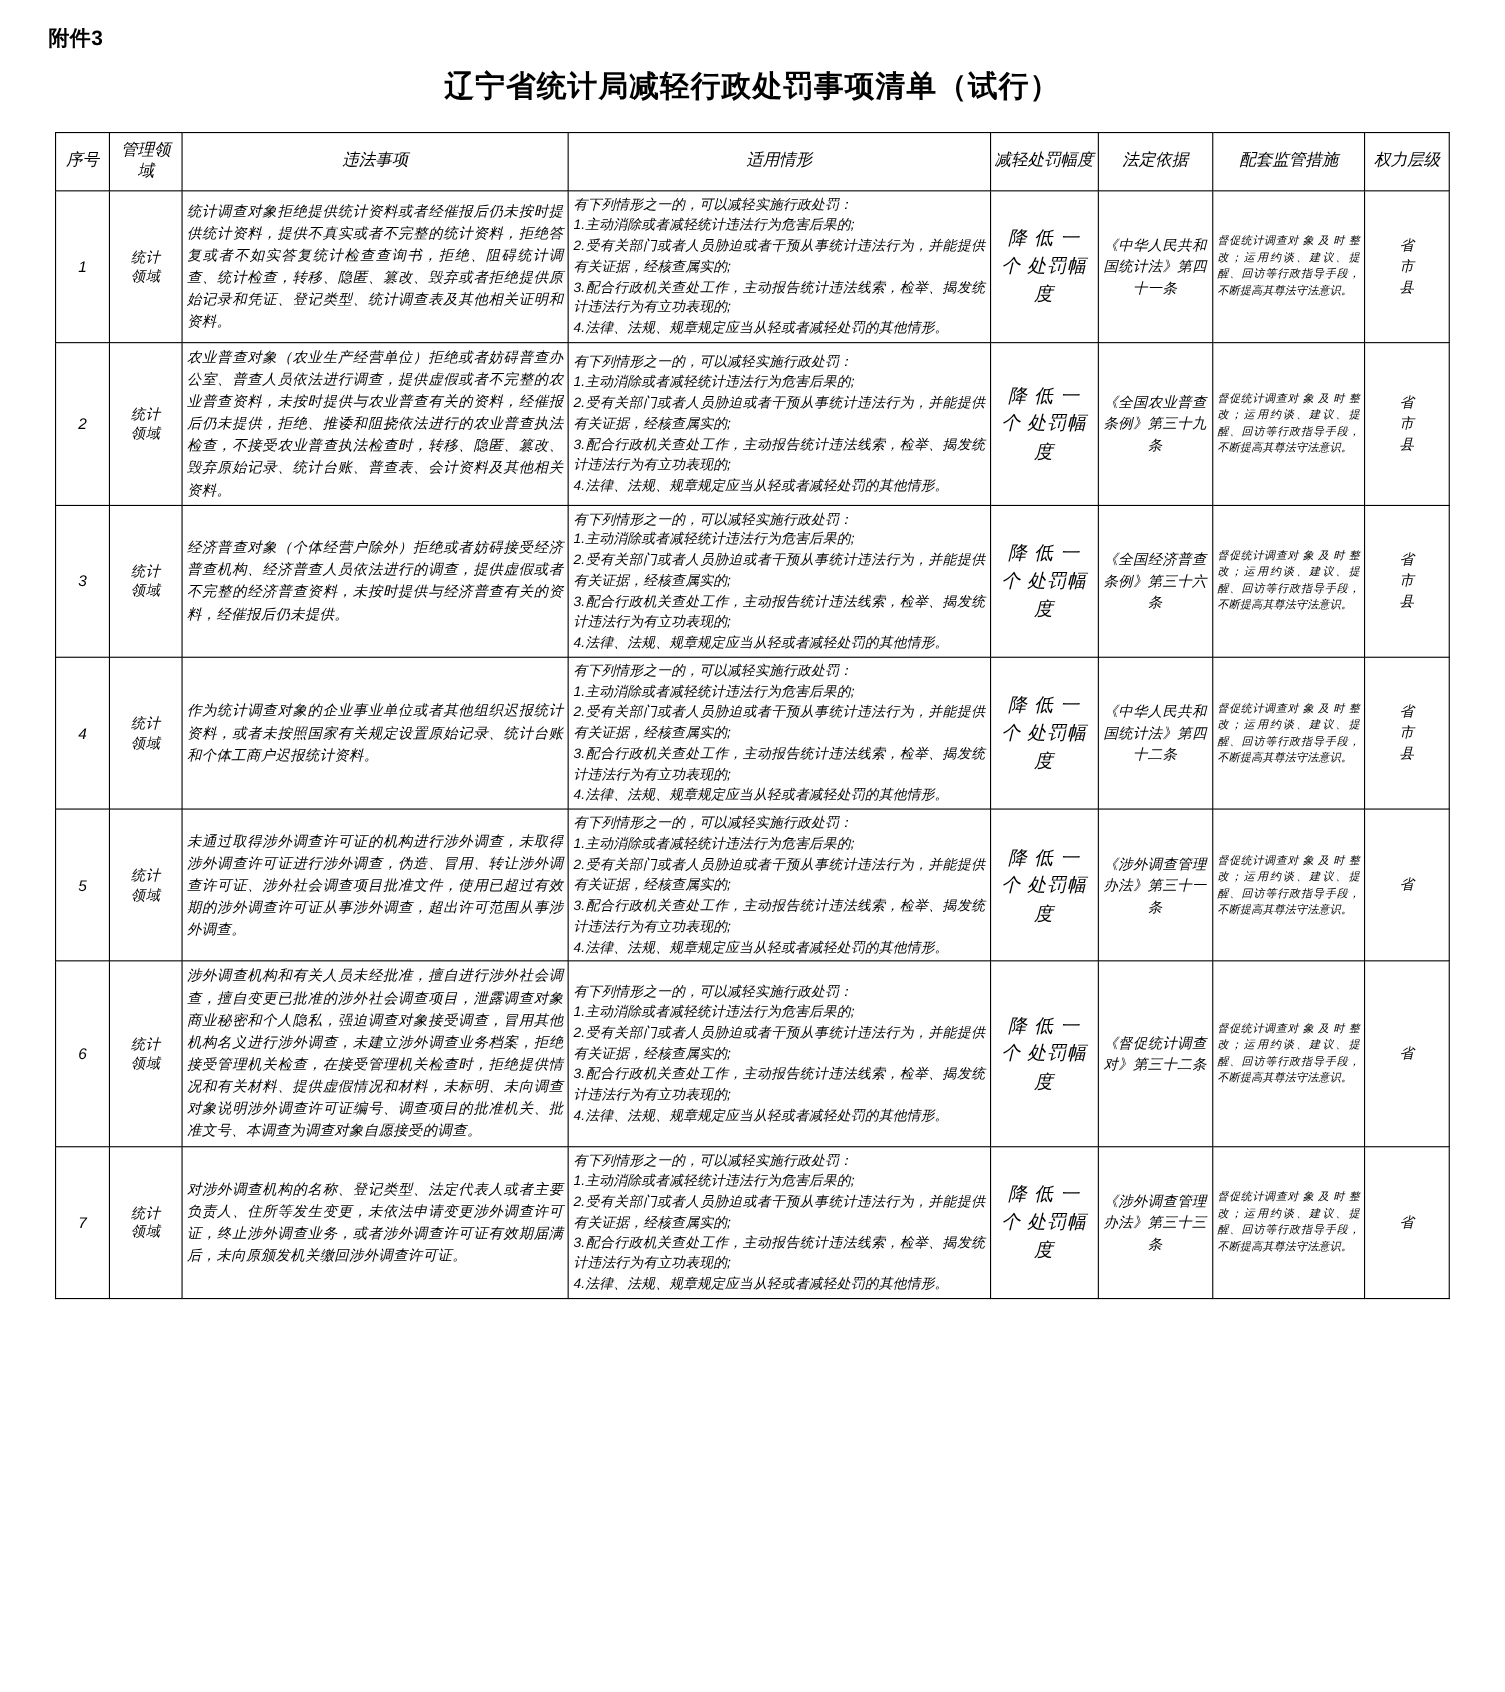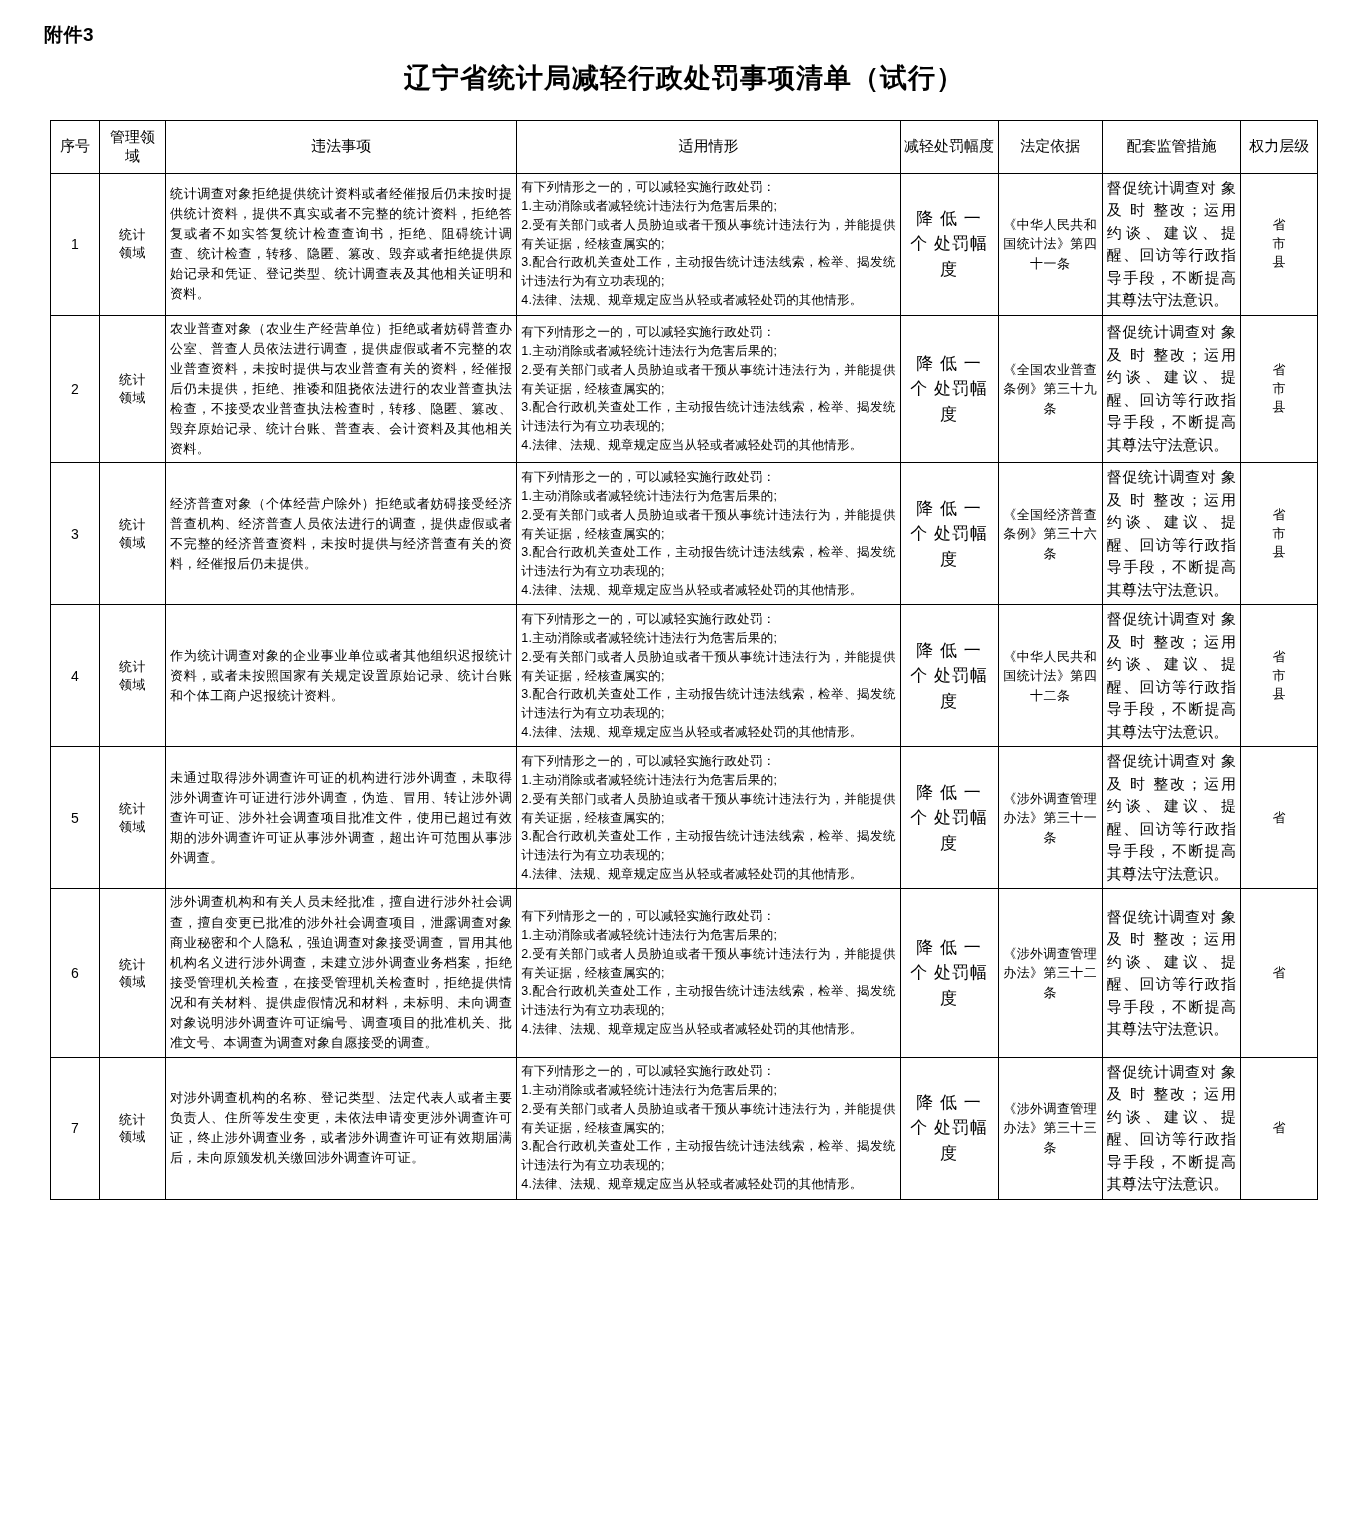--- a/index.html
+++ b/index.html
@@ -31,20 +31,21 @@
     font-size: 27px;
     font-weight: bold;
     letter-spacing: 1px;
     margin: 2px 0 24px 0;
   }
   table.main {
     border-collapse: collapse;
     width: 1268px;
     margin: 0 auto;
     table-layout: fixed;
+    font-style: italic;
   }
   table.main th, table.main td {
     border: 1px solid #000000;
     vertical-align: middle;
     padding: 3px 4px;
     font-family: "Liberation Sans", sans-serif;
   }
   table.main thead th {
     text-align: center;
     font-size: 15px;
@@ -94,21 +95,21 @@
     line-height: 1.5;
     letter-spacing: 1px;
   }
   td.legal {
     font-size: 13px;
     line-height: 1.5;
     text-align: center;
     letter-spacing: 0.4px;
   }
   td.measure {
-    font-size: 15px;
+    font-size: 10px;
     line-height: 1.5;
     text-align: justify;
     letter-spacing: 0.2px;
     padding: 6px 6px;
     margin-left: 11px;
   }
   td.level {
     font-size: 13px;
     line-height: 1.45;
     letter-spacing: 0.5px;
@@ -232,21 +233,21 @@
           <td class="domain">统计<br>领域</td>
           <td class="violation">涉外调查机构和有关人员未经批准，擅自进行涉外社会调查，擅自变更已批准的涉外社会调查项目，泄露调查对象商业秘密和个人隐私，强迫调查对象接受调查，冒用其他机构名义进行涉外调查，未建立涉外调查业务档案，拒绝接受管理机关检查，在接受管理机关检查时，拒绝提供情况和有关材料、提供虚假情况和材料，未标明、未向调查对象说明涉外调查许可证编号、调查项目的批准机关、批准文号、本调查为调查对象自愿接受的调查。</td>
           <td class="case">
             <span class="line">有下列情形之一的，可以减轻实施行政处罚：</span>
             <span class="line">1.主动消除或者减轻统计违法行为危害后果的;</span>
             <span class="line">2.受有关部门或者人员胁迫或者干预从事统计违法行为，并能提供有关证据，经核查属实的;</span>
             <span class="line">3.配合行政机关查处工作，主动报告统计违法线索，检举、揭发统计违法行为有立功表现的;</span>
             <span class="line">4.法律、法规、规章规定应当从轻或者减轻处罚的其他情形。</span>
           </td>
           <td class="range">降 低 一 个 处罚幅度</td>
-          <td class="legal">《涉外调查管理办法》第三十二条</td>
+          <td class="legal">《督促统计调查对》第三十二条</td>
           <td class="measure">督促统计调查对 象 及 时 整改；运用约谈、建议、提醒、回访等行政指导手段，不断提高其尊法守法意识。</td>
           <td class="level">省</td>
         </tr>
         <tr>
           <td class="seq">7</td>
           <td class="domain">统计<br>领域</td>
           <td class="violation">对涉外调查机构的名称、登记类型、法定代表人或者主要负责人、住所等发生变更，未依法申请变更涉外调查许可证，终止涉外调查业务，或者涉外调查许可证有效期届满后，未向原颁发机关缴回涉外调查许可证。</td>
           <td class="case">
             <span class="line">有下列情形之一的，可以减轻实施行政处罚：</span>
             <span class="line">1.主动消除或者减轻统计违法行为危害后果的;</span>

